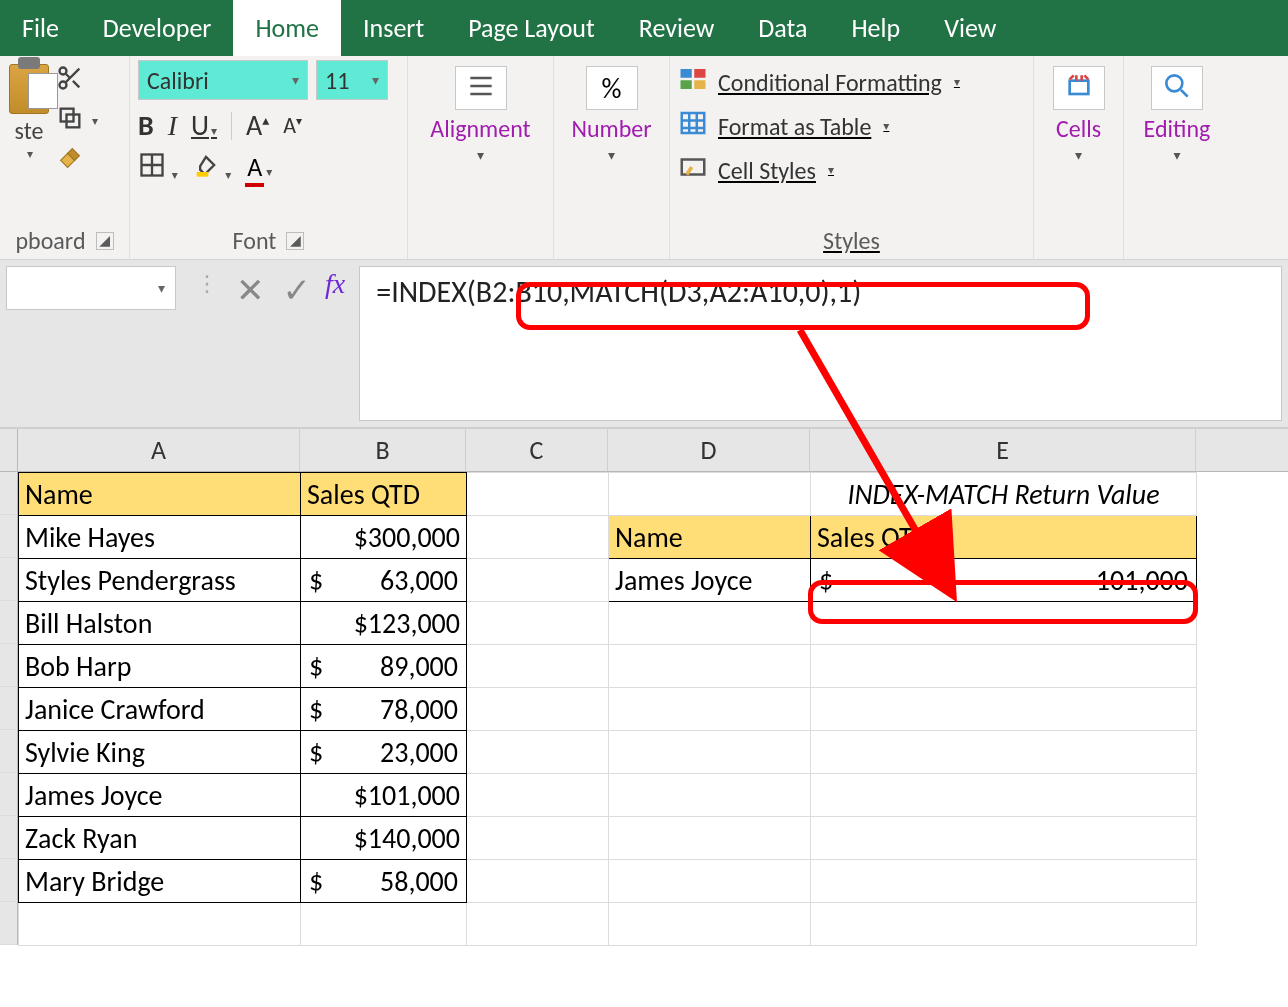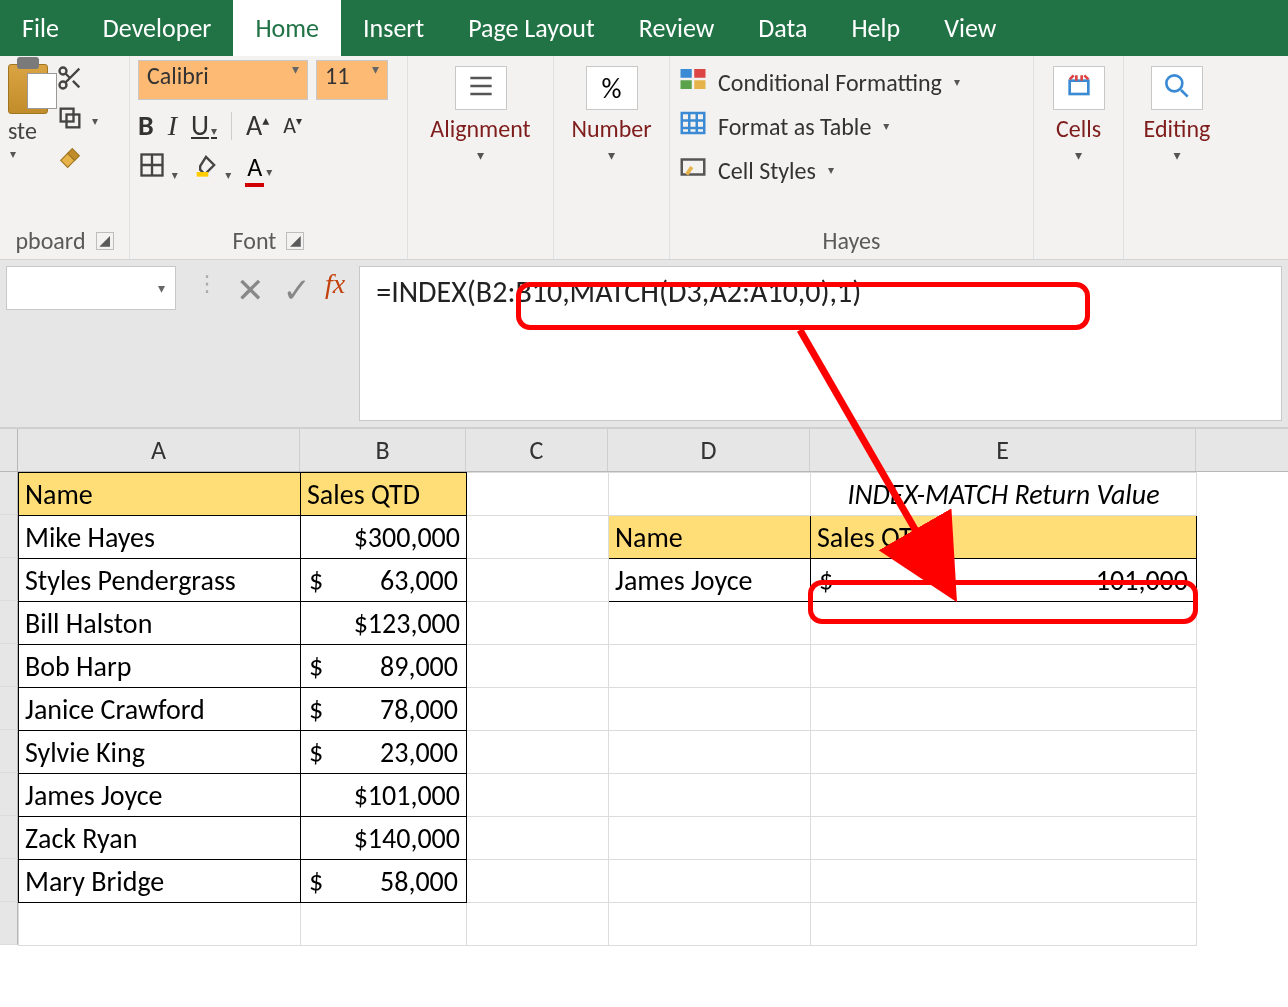--- a/index.html
+++ b/index.html
@@ -13,65 +13,65 @@
   .bulb-icon svg { width:26px; height:26px; stroke:#fff; fill:none; stroke-width:2; }
 
   
   .ribbon-body { background:#f3f2f1; border-bottom:1px solid #d4d4d4; display:flex; height:204px; }
   .ribbon-group { border-right:1px solid #e0e0e0; display:flex; flex-direction:column; padding:4px 8px 2px 8px; }
   .ribbon-group-label { text-align:center; font-size:24px; color:#5a5a5a; padding:4px 0 2px 0; display:flex; align-items:center; justify-content:center; gap:10px; }
   .ribbon-group-content { flex:1; display:flex; align-items:flex-start; gap:6px; }
   .dialog-launch { font-size:14px; color:#5a5a5a; border:1px solid #bdbdbd; width:18px; height:18px; display:inline-flex; align-items:center; justify-content:center; }
 
   
-  .clip-left { width:42px; display:flex; flex-direction:column; gap:2px; padding-top:4px; }
+  .clip-left { width:42px; display:flex; flex-direction:column; align-items:center; gap:2px; padding-top:4px; }
   .paste-icon { width:40px; height:50px; background:linear-gradient(#d9a441,#c18c2a); border:1px solid #a0751f; position:relative; border-radius:3px; }
   .paste-icon::before { content:""; position:absolute; top:-8px; left:8px; width:22px; height:12px; background:#7a7a7a; border-radius:3px; }
   .paste-icon::after { content:""; position:absolute; top:8px; left:18px; width:28px; height:34px; background:#fff; border:1px solid #999; }
   .clip-right { display:flex; flex-direction:column; gap:6px; padding-top:4px; }
   .mini-btn { display:flex; align-items:center; gap:6px; font-size:22px; color:#444; }
   .mini-btn svg { width:28px; height:28px; }
 
   
   .font-top { display:flex; gap:8px; align-items:center; }
-  .combo { background:#fdba74; border:1px solid #c8c8c8; height:40px; display:flex; padding:0 8px; font-size:24px; color:#333; }
+  .combo { background:#5eead4; border:1px solid #c8c8c8; height:40px; display:flex; align-items:center; padding:0 8px; font-size:24px; color:#333; }
   .combo .arrow { margin-left:8px; font-size:14px; color:#666; }
   .font-name { width:170px; justify-content:space-between; }
   .font-size { width:72px; justify-content:space-between; }
   .font-mid { display:flex; gap:14px; align-items:center; padding-top:8px; font-size:28px; color:#333; }
   .font-mid .b { font-weight:bold; }
   .font-mid .i { font-style:italic; font-family:"Times New Roman",serif; }
   .font-mid .u { text-decoration:underline; }
   .font-mid .grow { font-size:28px; }
   .font-mid .shrink { font-size:22px; }
   .font-bot { display:flex; gap:14px; align-items:center; padding-top:8px; }
   .font-bot svg { width:28px; height:28px; }
   .tiny-arrow { font-size:12px; color:#555; margin-left:2px; }
 
   
   .big-btn-group { display:flex; flex-direction:column; align-items:center; justify-content:flex-start; padding-top:6px; gap:4px; }
   .big-btn-group .ico { width:52px; height:44px; border:1px solid #c8c8c8; background:#fff; display:flex; align-items:center; justify-content:center; }
   .big-btn-group .ico svg { width:32px; height:32px; }
-  .big-btn-group .lbl { font-size:24px; color:#7f1d1d; text-align:center; }
+  .big-btn-group .lbl { font-size:24px; color:#a21caf; text-align:center; }
   .big-btn-group .arrow { font-size:14px; color:#555; }
 
   
   .styles-list { display:flex; flex-direction:column; gap:8px; padding-top:4px; }
   .style-item { display:flex; align-items:center; gap:10px; font-size:24px; color:#333; }
   .style-item svg { width:30px; height:30px; }
 
   
   .formula-bar { display:flex; align-items:stretch; background:#e6e6e6; border-bottom:1px solid #cfcfcf; height:168px; }
   .namebox { width:170px; background:#fff; border:1px solid #c8c8c8; margin:6px; display:flex; align-items:flex-start; padding:6px 10px; font-size:26px; color:#333; height:44px; align-self:flex-start; }
   .namebox .arrow { margin-left:auto; font-size:14px; color:#666; align-self:center; }
   .fx-ctrls { display:flex; align-items:flex-start; gap:18px; padding:10px 14px; color:#777; }
   .fx-ctrls .dots { font-size:22px; color:#aaa; }
   .fx-ctrls .x { font-size:34px; color:#888; }
   .fx-ctrls .chk { font-size:34px; color:#888; }
-  .fx-label { font-style:italic; font-family:"Times New Roman",serif; font-size:28px; color:#c2410c; align-self:flex-start; padding-top:8px; padding-right:14px; }
+  .fx-label { font-style:italic; font-family:"Times New Roman",serif; font-size:28px; color:#6d28d9; align-self:flex-start; padding-top:8px; padding-right:14px; }
   .formula-input { flex:1; background:#fff; border:1px solid #c8c8c8; margin:6px 6px 6px 0; position:relative; }
   .formula-text { position:absolute; top:6px; left:16px; font-size:30px; color:#222; }
 
   
   .col-headers { display:flex; background:#e6e6e6; border-top:1px solid #cfcfcf; border-bottom:1px solid #b7b7b7; height:44px; }
   .rowhead-spacer { width:18px; border-right:1px solid #b7b7b7; background:#e6e6e6; }
   .col-h { border-right:1px solid #cfcfcf; display:flex; align-items:center; justify-content:center; font-size:26px; color:#333; }
   .cA { width:282px; }
   .cB { width:166px; }
   .cC { width:142px; }
@@ -227,21 +227,21 @@
     <div class="ribbon-group-content big-btn-group">
       <div class="ico">
         <span style="font-size:28px;">%</span>
       </div>
       <div class="lbl">Number</div>
       <div class="arrow">▾</div>
     </div>
     <div class="ribbon-group-label"></div>
   </div>
 
-  <div class="ribbon-group" style="width:364px;">
+  <div class="ribbon-group" style="width:364px;text-decoration:underline;">
     <div class="ribbon-group-content">
       <div class="styles-list">
         <div class="style-item">
           <span>
             <svg viewBox="0 0 24 24">
                 <rect x="2" y="4" width="9" height="7" fill="#3b8bd4"></rect>
                 <rect x="13" y="4" width="9" height="7" fill="#d44"></rect>
                 <rect x="2" y="13" width="9" height="7" fill="#5aa34a"></rect>
                 <rect x="13" y="13" width="9" height="7" fill="#e6b34a"></rect>
               </svg>
@@ -265,21 +265,21 @@
                 <rect x="3" y="6" width="18" height="12"></rect>
                 <path d="M7 18l4-6" stroke="#e6b34a" stroke-width="3"></path>
               </svg>
           </span>
           <span>Cell Styles</span>
             <span class="tiny-arrow">▾</span>
         </div>
       </div>
     </div>
     <div class="ribbon-group-label">
-      <span>Hayes</span>
+      <span>Styles</span>
     </div>
   </div>
 
   <div class="ribbon-group" style="width:90px;">
     <div class="ribbon-group-content big-btn-group">
       <div class="ico">
         <span>
           <svg viewBox="0 0 24 24" fill="none" stroke="#3b8bd4" stroke-width="2">
               <rect x="5" y="8" width="14" height="10"></rect>
               <path d="M10 4v4M14 4v4M8 4l-3 3M16 4l3 3" stroke="#d44"></path>

